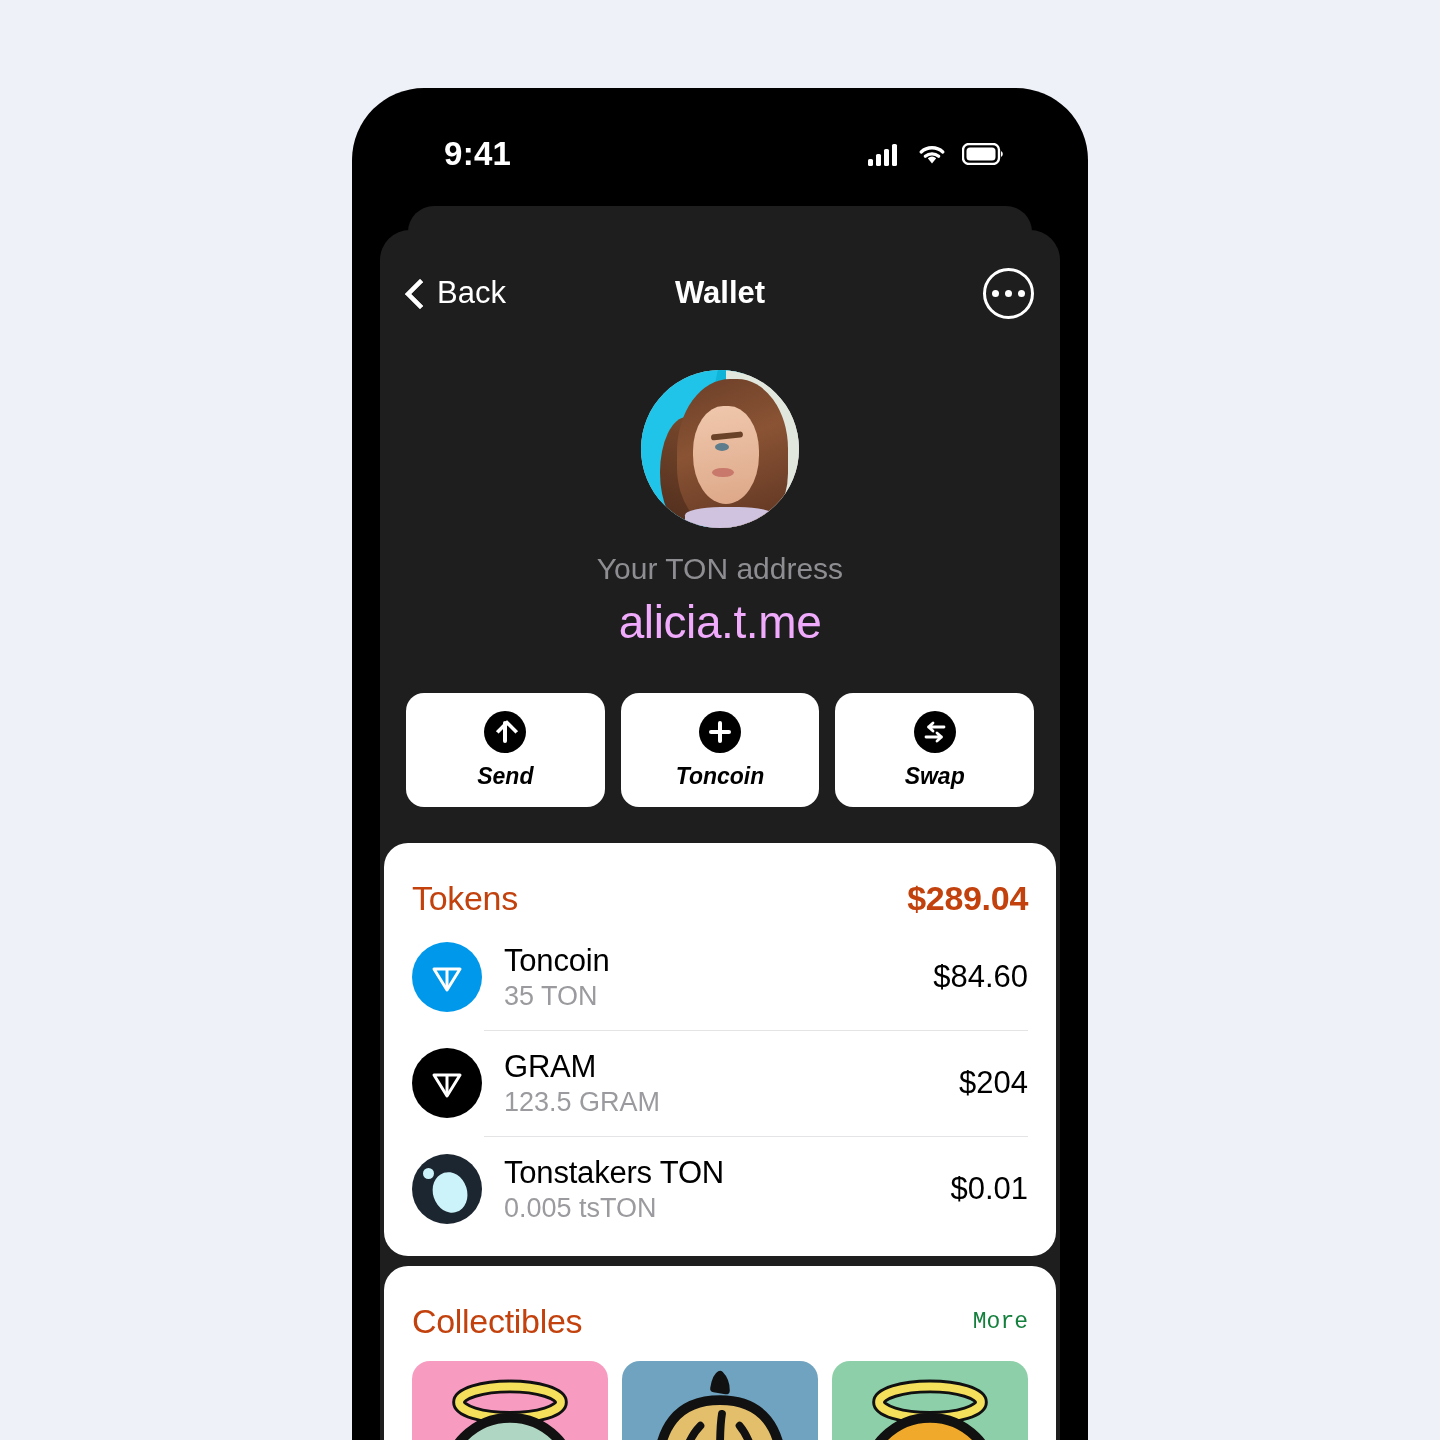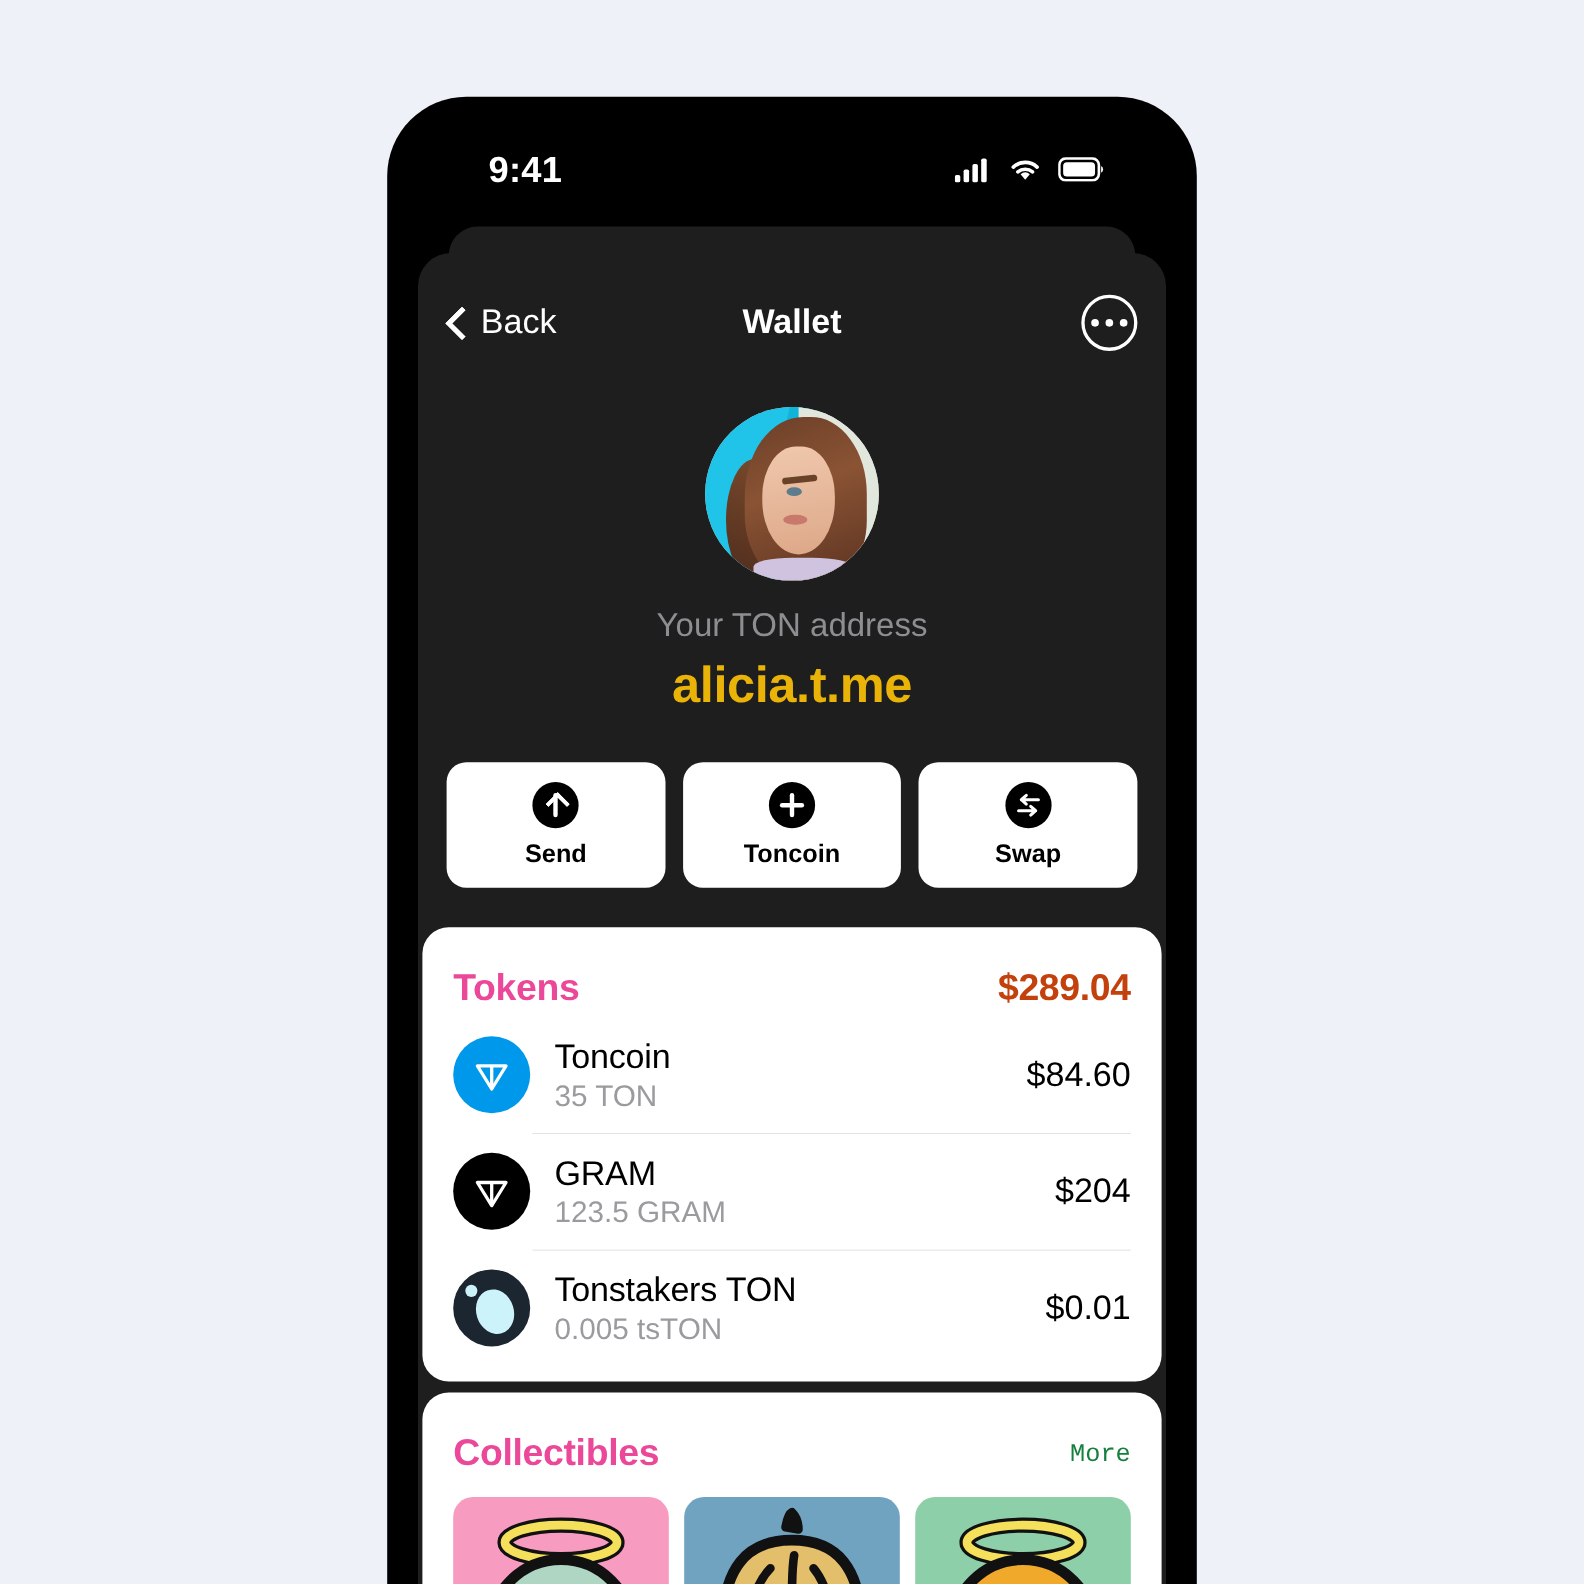--- a/index.html
+++ b/index.html
@@ -105,30 +105,30 @@
   .av-lip {
     position:absolute; left:45%; top:62%; width:14%; height:6%;
     background:#c8796c; border-radius:50%;
   }
   .av-shoulder {
     position:absolute; left:28%; bottom:0; width:56%; height:13%;
     background:#cfc3e0; border-radius:40% 40% 0 0;
   }
 
   .addr-label { color:#8e8e92; font-size:30px; margin-top:24px; font-weight:400; }
-  .addr-value { color:#eab308; font-size:46px; font-weight:700; margin-top:9px; letter-spacing:-.4px; }
+  .addr-value { color:#f0abfc; font-size:46px; font-weight:400; margin-top:9px; letter-spacing:-.4px; }
 
   
   .actions {
     display:flex; gap:16px; padding:44px 26px 0 26px;
   }
   .action-btn {
     flex:1; height:114px; background:#fff; border-radius:18px;
     display:flex; flex-direction:column; align-items:center;
-    justify-content:center; gap:10px; cursor:pointer;
+    justify-content:center; gap:10px; cursor:pointer;font-style:italic;
   }
   .ab-icon {
     width:42px; height:42px; border-radius:50%; background:#000;
     display:flex; align-items:center; justify-content:center; position:relative;
   }
   .ab-label { font-size:23px; font-weight:700; color:#000; }
 
   
   .ic-up:before {
     content:""; position:absolute; left:50%; top:10px; margin-left:-2px;
@@ -148,21 +148,21 @@
 
   
   .content { position:relative; margin-top:36px; }
   .wcard {
     background:#fff; border-radius:24px; margin:0 4px 10px 4px; padding:0 28px;
   }
   .wcard-head {
     display:flex; align-items:center; justify-content:space-between;
     padding:36px 0 6px 0;
   }
-  .wcard-title { font-size:34px; font-weight:700; color:#ec4899; letter-spacing:-.3px; }
+  .wcard-title { font-size:34px; font-weight:400; color:#c2410c; letter-spacing:-.3px; }
   .wcard-total { font-size:34px; font-weight:700; color:#c2410c; letter-spacing:-.3px; }
   .wcard-more { font-size:23px; color:#15803d; font-weight:400; cursor:pointer;font-family:Liberation Mono, monospace; }
 
   .token-row {
     display:flex; align-items:center; gap:22px; padding:18px 0; cursor:pointer;
     position:relative;
   }
   .token-row + .token-row:before {
     content:""; position:absolute; left:72px; right:0; top:0; height:1px; background:#e4e4e7;
   }

